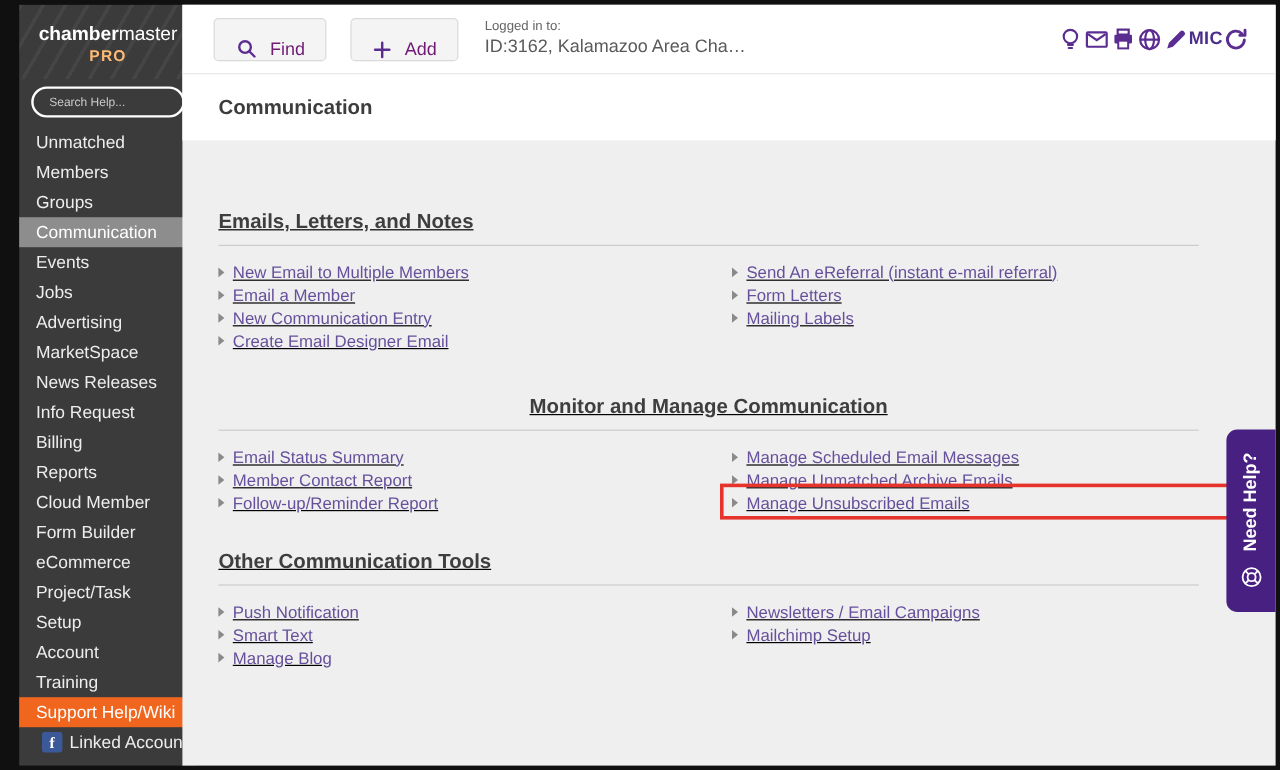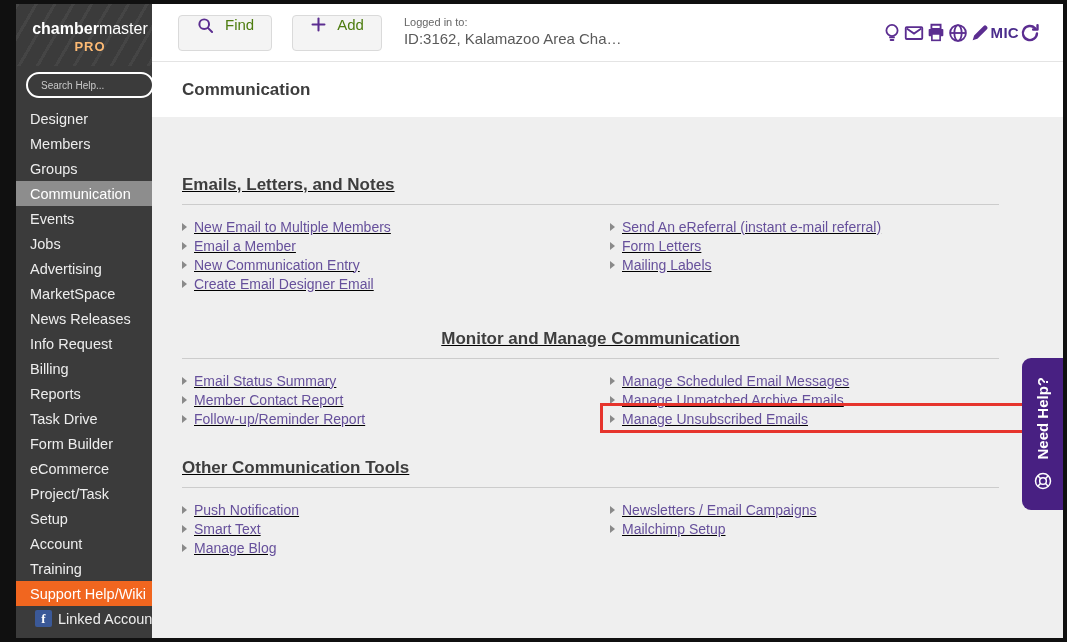--- a/index.html
+++ b/index.html
@@ -30,23 +30,23 @@
   .fb-icon { width:17px; height:17px; background:#3b5998; border-radius:2px; color:#fff;
     font-weight:700; font-size:13px; display:flex; align-items:flex-end; justify-content:center;
     line-height:1.15; font-family:"Liberation Serif",serif; }
 
   
   .main { position:absolute; left:152px; top:4px; right:4px; bottom:4px; background:#efefef;
     display:flex; flex-direction:column; }
 
   .topbar { height:58px; background:#fff; border-bottom:1px solid #e4e4e4;
     display:flex; align-items:center; padding:0 22px 0 26px; flex:none; }
-  .btn { display:inline-flex; align-items:flex-start; gap:10px; background:#f4f4f4;
+  .btn { display:inline-flex; align-items:flex-end; gap:10px; background:#f4f4f4;
     border:1px solid #dadada; border-radius:4px; height:36px; padding:0 17px;
-    font-size:15px; color:#4d7c0f; cursor:pointer; font-family:"Liberation Sans",sans-serif; }
+    font-size:15px; color:#701a75; cursor:pointer; font-family:"Liberation Sans",sans-serif; }
   .btn + .btn { margin-left:20px; }
   .logged { margin-left:22px; line-height:1.25; }
   .logged .cap { font-size:11px; color:#666; }
   .logged .val { font-size:15px; color:#5a5a5a; }
   .hicons { margin-left:auto; display:flex; align-items:center; }
   .hicons .icn { width:22px; height:22px; display:block; cursor:pointer; }
   .mic { font-size:15px; font-weight:700; color:#4b2d8c; letter-spacing:.3px; cursor:pointer; }
 
   .titlebar { height:55px; background:#fff; display:flex; align-items:center;
     padding-left:30px; flex:none; }
@@ -83,33 +83,33 @@
 
   <div class="sidebar">
     <div class="logo">
       <div class="l1"><b>chamber</b><span>master</span></div>
       <div class="l2">PRO</div>
     </div>
     <div class="search-wrap">
       <input type="text" placeholder="Search Help..." style="">
     </div>
     <div class="nav">
-      <div class="nav-item">Designer</div>
+      <div class="nav-item">Unmatched</div>
       <div class="nav-item">Members</div>
       <div class="nav-item">Groups</div>
       <div class="nav-item active">Communication</div>
       <div class="nav-item">Events</div>
       <div class="nav-item">Jobs</div>
       <div class="nav-item">Advertising</div>
       <div class="nav-item">MarketSpace</div>
       <div class="nav-item">News Releases</div>
       <div class="nav-item">Info Request</div>
       <div class="nav-item">Billing</div>
       <div class="nav-item">Reports</div>
-      <div class="nav-item">Task Drive</div>
+      <div class="nav-item">Cloud Member</div>
       <div class="nav-item">Form Builder</div>
       <div class="nav-item">eCommerce</div>
       <div class="nav-item">Project/Task</div>
       <div class="nav-item">Setup</div>
       <div class="nav-item">Account</div>
       <div class="nav-item">Training</div>
       <div class="nav-item support">Support Help/Wiki</div>
       <div class="nav-item linked">
         <span class="fb-icon">f</span>
         <span>Linked Account</span>

